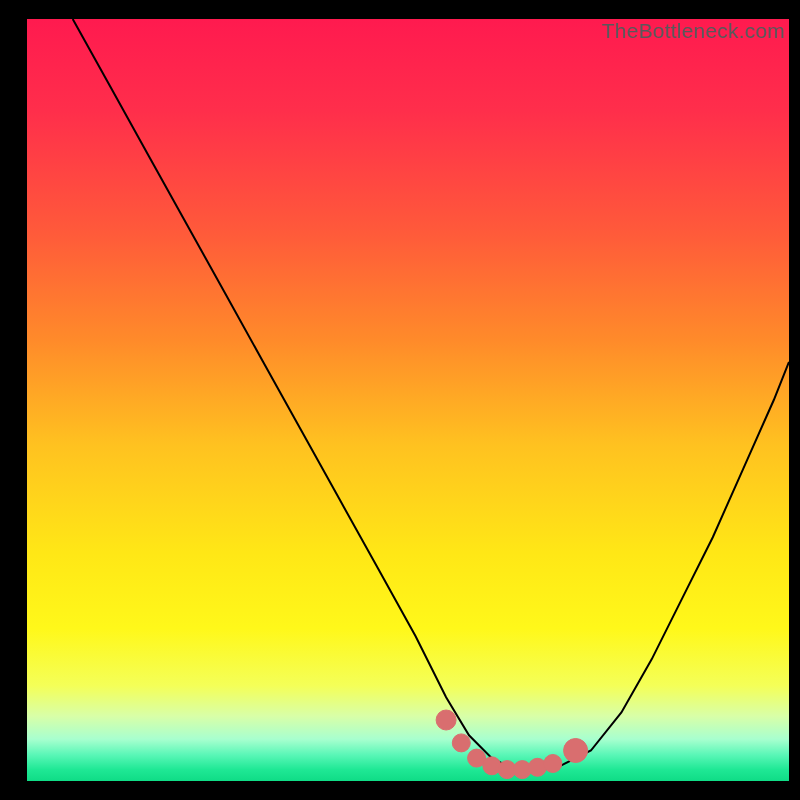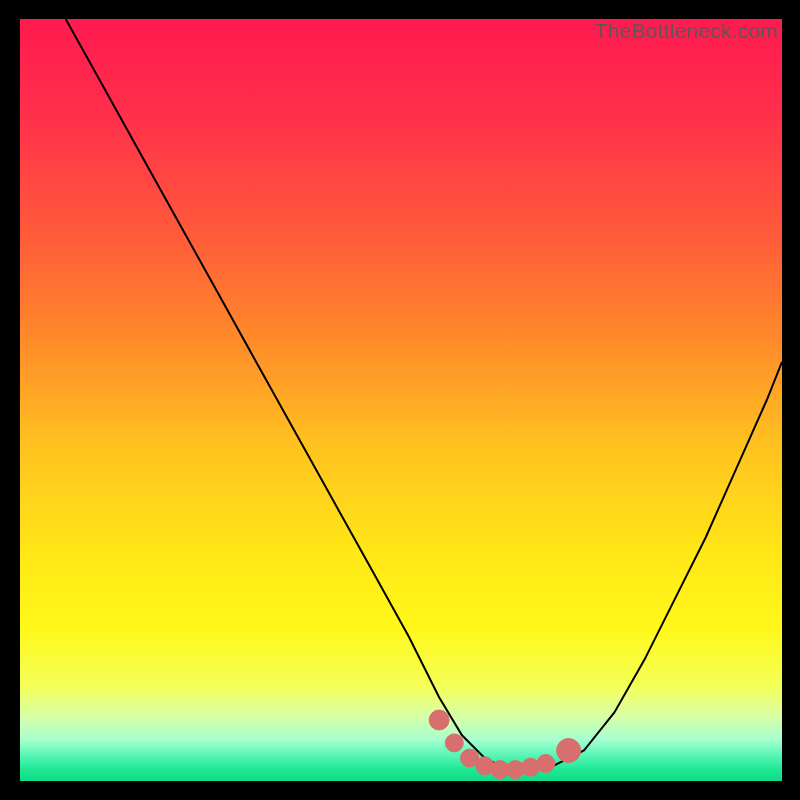--- a/index.html
+++ b/index.html
@@ -5,21 +5,21 @@
   html, body {
     margin: 0;
     padding: 0;
     width: 800px;
     height: 800px;
     background: #000;
     overflow: hidden;
   }
   .frame {
     position: absolute;
-    left: 20px;
+    left: 27px;
     top: 19px;
     width: 762px;
     height: 762px;
     background: #000;
   }
   .watermark {
     position: absolute;
     top: 0;
     right: 4px;
     font-family: Arial, Helvetica, sans-serif;

